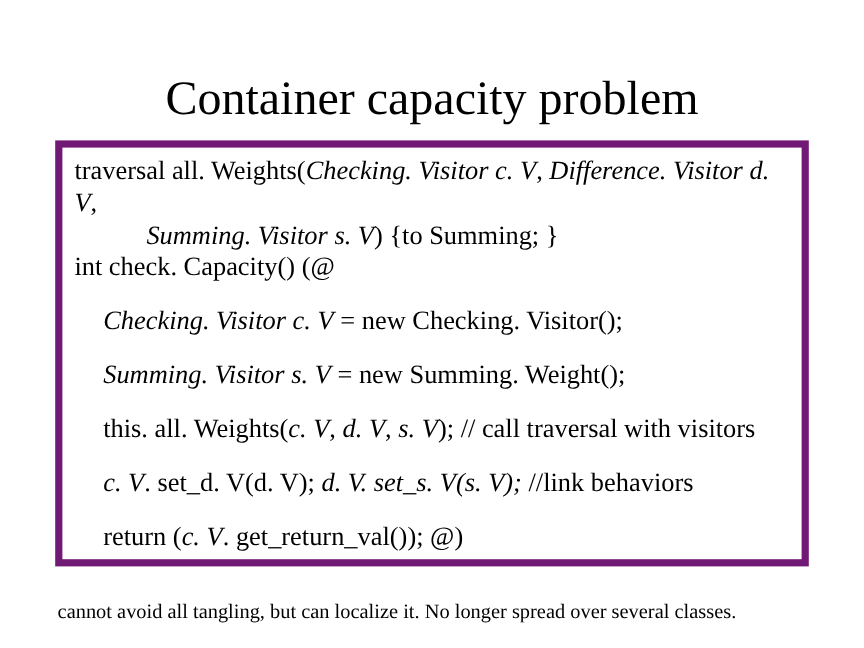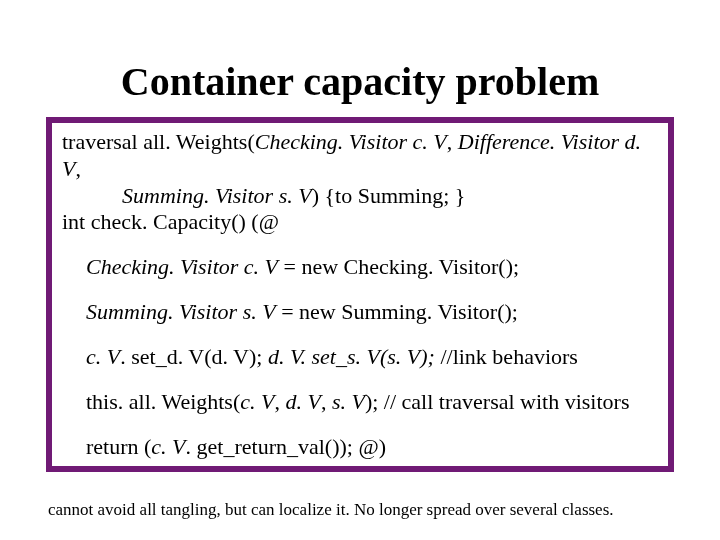--- a/index.html
+++ b/index.html
@@ -15,21 +15,21 @@
     position: relative;
     width: 720px;
     height: 540px;
     box-sizing: border-box;
   }
   .title {
     font-size: 40px;
     text-align: center;
     margin-top: 58px;
     margin-bottom: 12px;
-    font-weight: bold;
+    font-weight: normal;
   }
   .codebox {
     margin: 0 46px 0 46px;
     border: 6px solid #701a75;
     padding: 6px 10px 6px 10px;
     font-size: 22px;
     line-height: 1.22;
   }
   .codebox .indent1 { padding-left: 60px; display: block; }
   .codebox .indent2 { padding-left: 24px; display: block; margin-top: 18px; }
@@ -59,27 +59,27 @@
       <span>traversal all. Weights(</span><span class="ital">Checking. Visitor c. V</span><span>, </span><span class="ital">Difference. Visitor d. V</span><span>,</span>
     </div>
     <span class="indent1">
       <span class="ital">Summing. Visitor s. V</span><span>) {to Summing; }</span>
     </span>
     <div>int check. Capacity() (@</div>
     <span class="indent2">
       <span class="ital">Checking. Visitor c. V</span><span> = new Checking. Visitor();</span>
     </span>
     <span class="indent2">
-      <span class="ital">Summing. Visitor s. V</span><span> = new Summing. Visitor();</span>
+      <span class="ital">Summing. Visitor s. V</span><span> = new Summing. Weight();</span>
+    </span>
+    <span class="indent2">
+      <span>this. all. Weights(</span><span class="ital">c. V</span><span>, </span><span class="ital">d. V</span><span>, </span><span class="ital">s. V</span><span>); // call traversal with visitors</span>
     </span>
     <span class="indent2">
       <span class="ital">c. V</span><span>. set_d. V(d. V); </span><span class="ital">d. V. set_s. V(s. V);</span><span> //link behaviors</span>
-    </span>
-    <span class="indent2">
-      <span>this. all. Weights(</span><span class="ital">c. V</span><span>, </span><span class="ital">d. V</span><span>, </span><span class="ital">s. V</span><span>); // call traversal with visitors</span>
     </span>
     <span class="indent2">
       <span>return (</span><span class="ital">c. V</span><span>. get_return_val());  @)</span>
     </span>
   </div>
 
   <div class="caption">cannot avoid all tangling, but can localize it. No longer spread over several classes.</div>
 
   <div class="footer">
     

